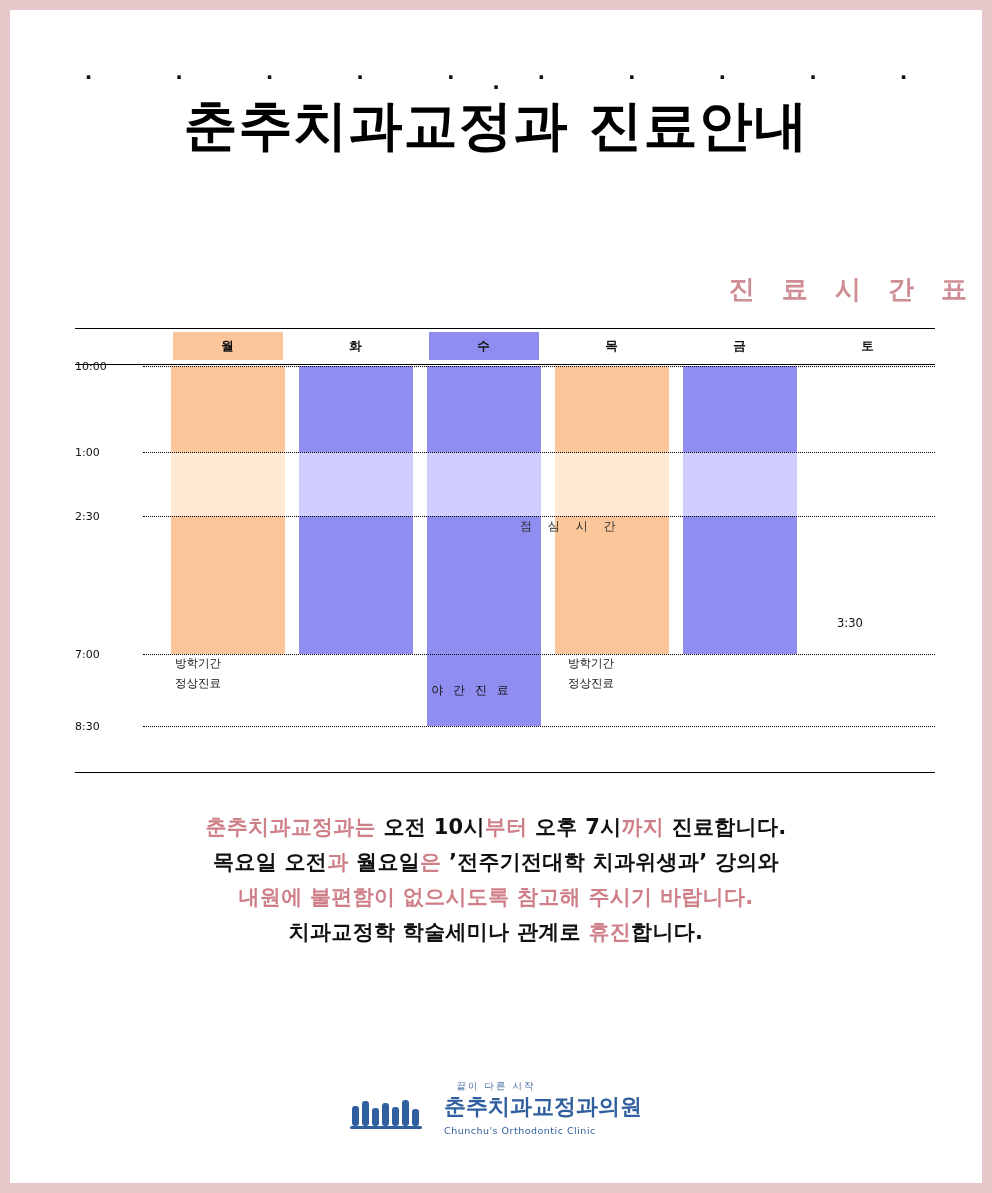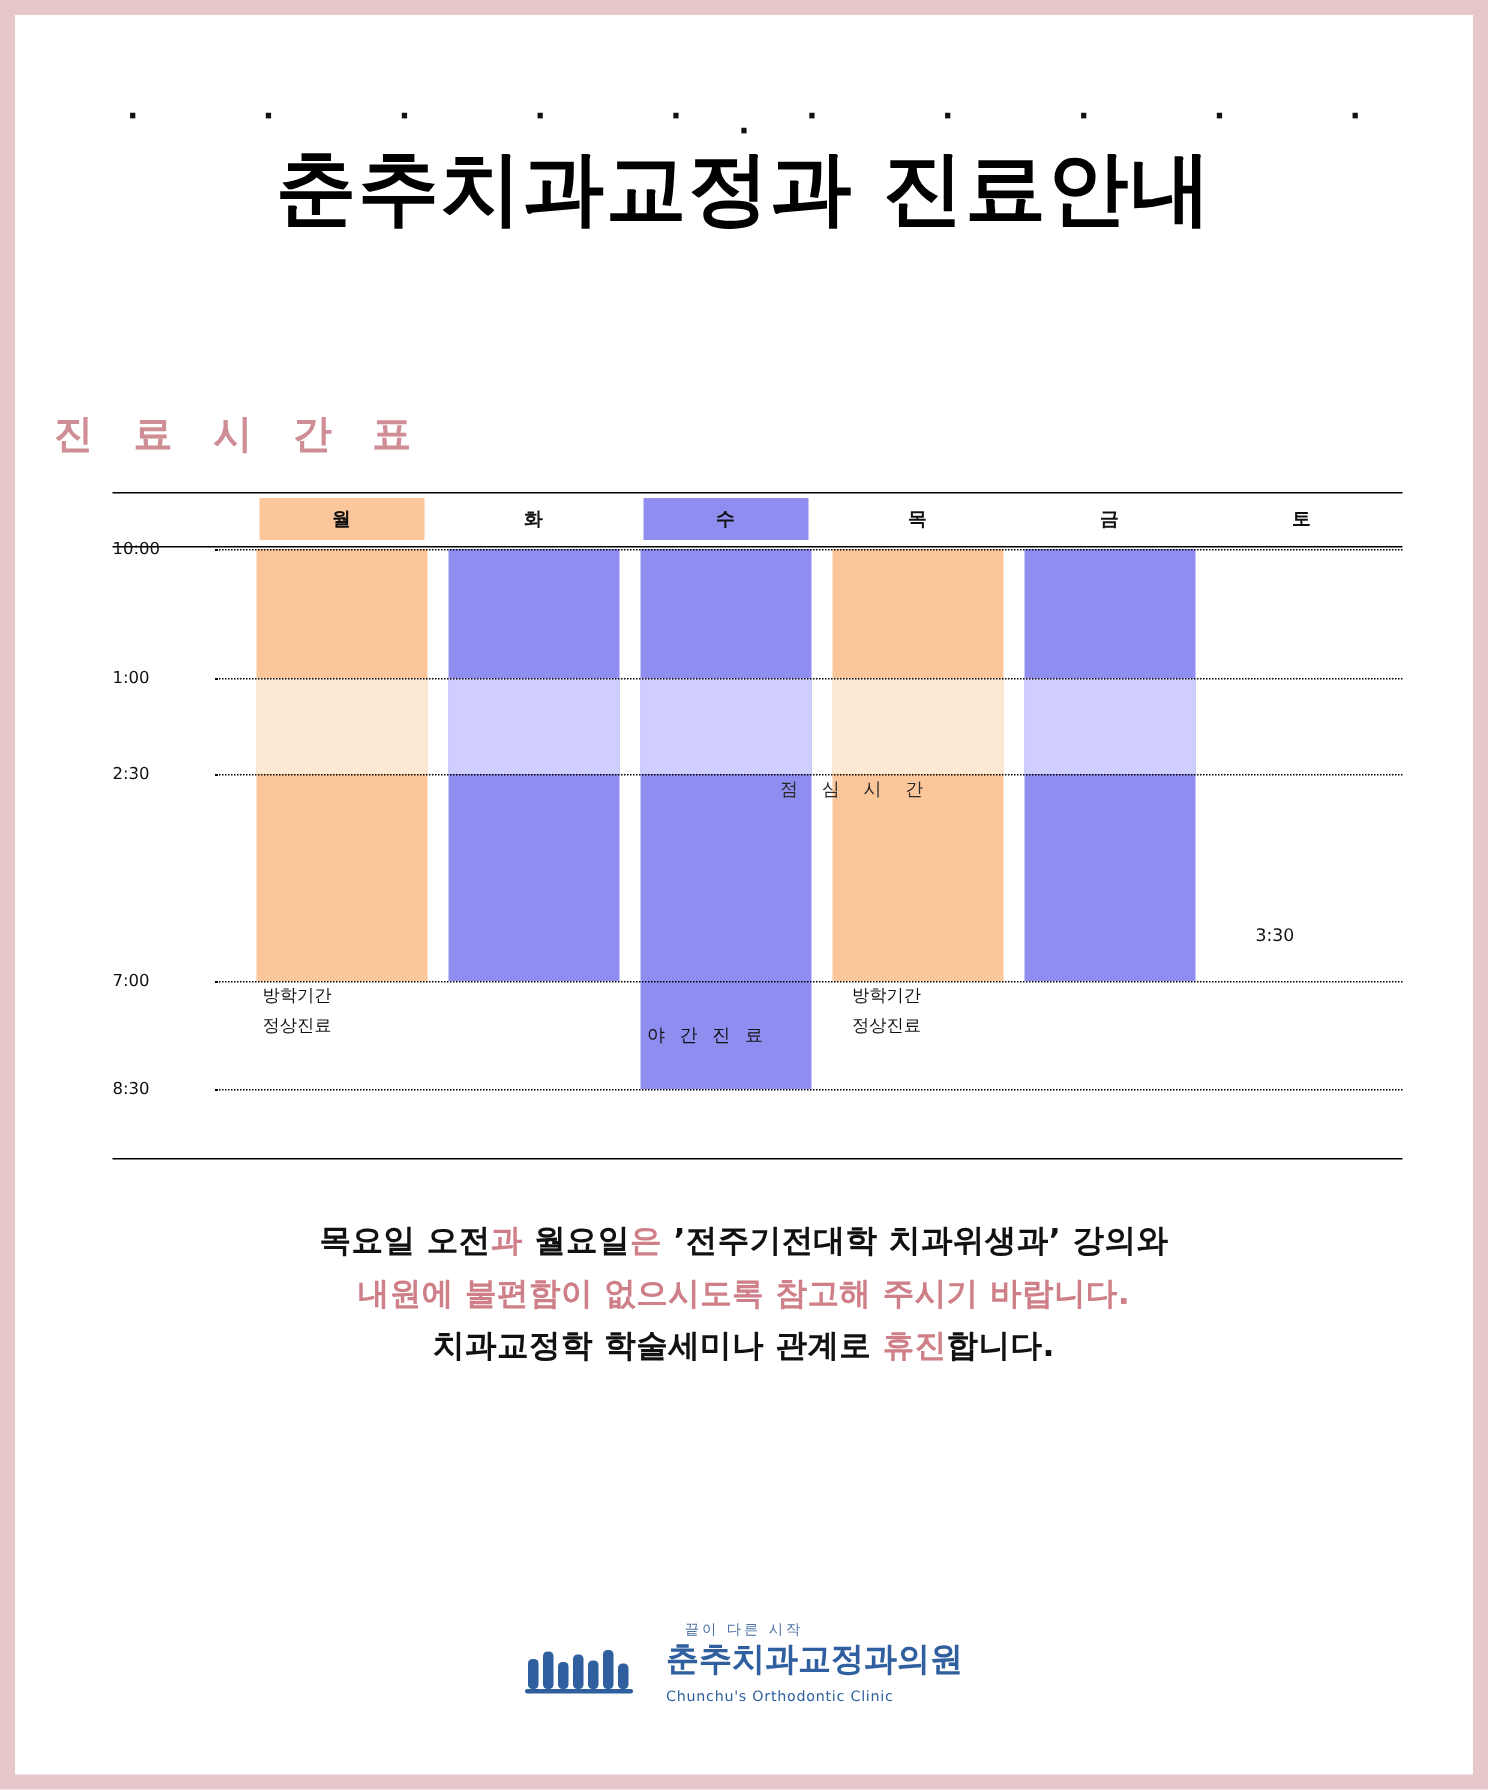--- a/index.html
+++ b/index.html
@@ -50,23 +50,23 @@
     text-align: center;
     font-size: 54px;
     font-weight: bold;
     letter-spacing: 1px;
     color: #000000;
     font-family: "DejaVu Sans", "Liberation Sans", sans-serif;
   }
   .sub-title {
     position: absolute;
     top: 252px;
-    left: 16px;
-    width: 100%;
-    text-align: left;
+    left: 4px;
+    width: 100%;
+    text-align: right;
     font-size: 26px;
     font-weight: bold;
     letter-spacing: 9px;
     color: #cf8e95;
   }
 
   
   .chart-wrap {
     position: absolute;
     left: 55px;
@@ -288,20 +288,21 @@
         <div class="note" style="left:493px; top:291px;">방학기간</div>
         <div class="note" style="left:493px; top:311px;">정상진료</div>
 
         <div class="night-label" style="left:330px; top:318px; width:133px;">야 간 진 료</div>
 
         <div class="sat-label" style="left:762px; top:252px;">3:30</div>
       </div>
     </div>
 
     <div class="notice" id="notice">
+        <div class="notice-line"><span class="pink">춘추치과교정과는</span><span class="dark"> 오전 10시</span><span class="pink">부터</span><span class="dark"> 오후 7시</span><span class="pink">까지</span><span class="dark"> 진료합니다.</span></div>
         <div class="notice-line"><span class="dark">목요일 오전</span><span class="pink">과</span><span class="dark"> 월요일</span><span class="pink">은</span><span class="dark"> ’전주기전대학 치과위생과’ 강의와</span></div>
         <div class="notice-line"><span class="pink">내원에 불편함이 없으시도록 참고해 주시기 바랍니다.</span></div>
         <div class="notice-line"><span class="dark">치과교정학 학술세미나 관계로</span><span class="pink">  휴진</span><span class="dark">합니다.</span></div>
       </div>
 
     <div class="footer">
       <div class="footer-tag">끝이 다른 시작</div>
       <div class="logo-row">
         <span class="logo-mark">
           <svg width="74" height="34" viewBox="0 0 74 34" aria-hidden="true">

